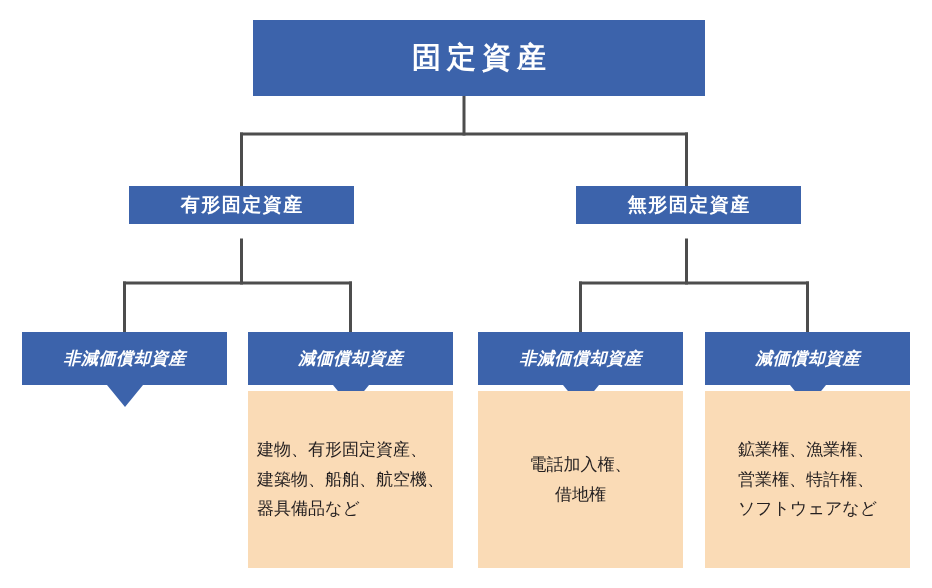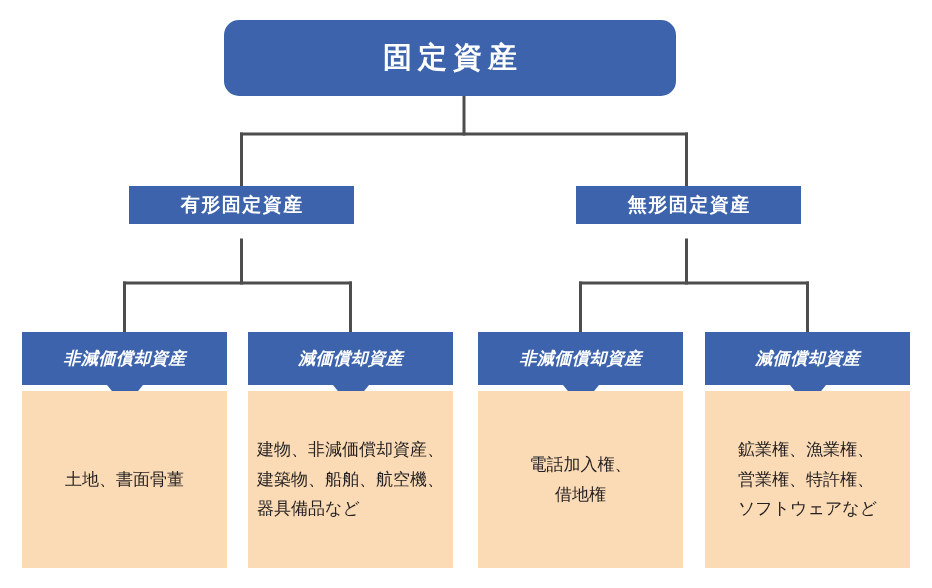--- a/index.html
+++ b/index.html
@@ -41,28 +41,27 @@
     display: flex;
     align-items: center;
     justify-content: center;
     box-sizing: border-box;
     font-weight: bold;
     text-align: center;
     white-space: nowrap;
   }
 
   .node.root {
-    left: 224px;
+    left: 253px;
     top: 20px;
     width: 452px;
     height: 76px;
     font-size: 29px;
     letter-spacing: 6px;
     text-indent: 6px;
-    border-radius: 15px;
   }
 
   .node.level2 {
     top: 186px;
     width: 225px;
     height: 38px;
     font-size: 19px;
     letter-spacing: 1.5px;
     text-indent: 1.5px;
   }
@@ -168,29 +167,24 @@
   </div>
   <div class="node level3 col3">
     <span>非減価償却資産</span>
     <span class="arrow"></span>
   </div>
   <div class="node level3 col4">
     <span>減価償却資産</span>
     <span class="arrow"></span>
   </div>
 
-  <div class="panel col1 center-text">
-    <div class="lines">
-      <div class="line">土地、書面骨董</div>
-    </div>
-  </div>
 
   <div class="panel col2 left-text">
     <div class="lines">
-      <div class="line">建物、非減価償却資産、</div>
+      <div class="line">建物、有形固定資産、</div>
       <div class="line">建築物、船舶、航空機、</div>
       <div class="line">器具備品など</div>
     </div>
   </div>
 
   <div class="panel col4 left-text">
     <div class="lines">
       <div class="line">鉱業権、漁業権、</div>
       <div class="line">営業権、特許権、</div>
       <div class="line">ソフトウェアなど</div>

